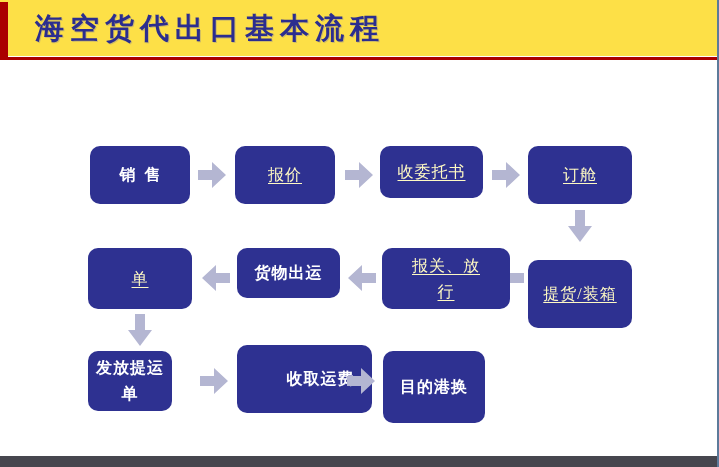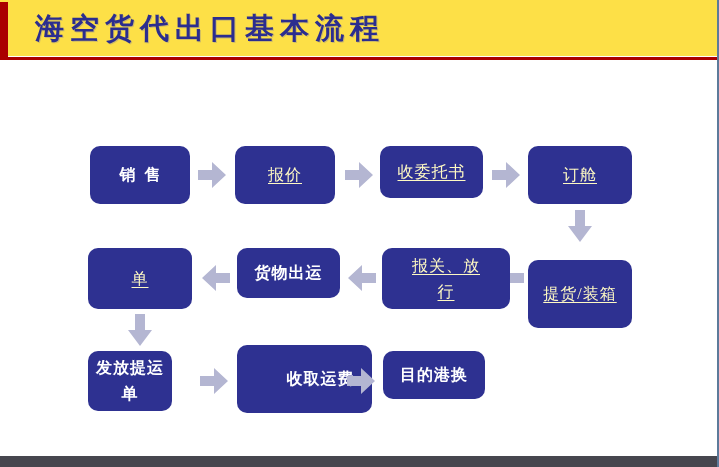--- a/index.html
+++ b/index.html
@@ -54,21 +54,21 @@
   .b2{left:380px;top:86px; width:103px;height:52px;}
   .b3{left:528px;top:86px; width:104px;height:58px;}
   
   .b4{left:528px;top:200px;width:104px;height:68px;}
   .b5{left:382px;top:188px;width:128px;height:61px;}
   .b6{left:237px;top:188px;width:103px;height:50px;}
   .b7{left:88px; top:188px;width:104px;height:61px;}
   
   .b8{left:88px; top:291px;width:84px;height:60px;}
   .b9{left:237px;top:285px;width:103px;height:68px;padding-left:32px;}
-  .b10{left:383px;top:291px;width:102px;height:48px;}
+  .b10{left:383px;top:291px;width:102px;height:72px;}
   
   .arrow{position:absolute;}
   .arrow svg{display:block;}
   .arrow polygon{fill:#b4b6d2;}
   .flip{transform:scaleX(-1);}
   .a1{left:198px;top:101px;}
   .a2{left:345px;top:101px;}
   .a3{left:492px;top:101px;}
   .a4{left:567px;top:150px;}
   .a5{left:496px;top:204px;}

